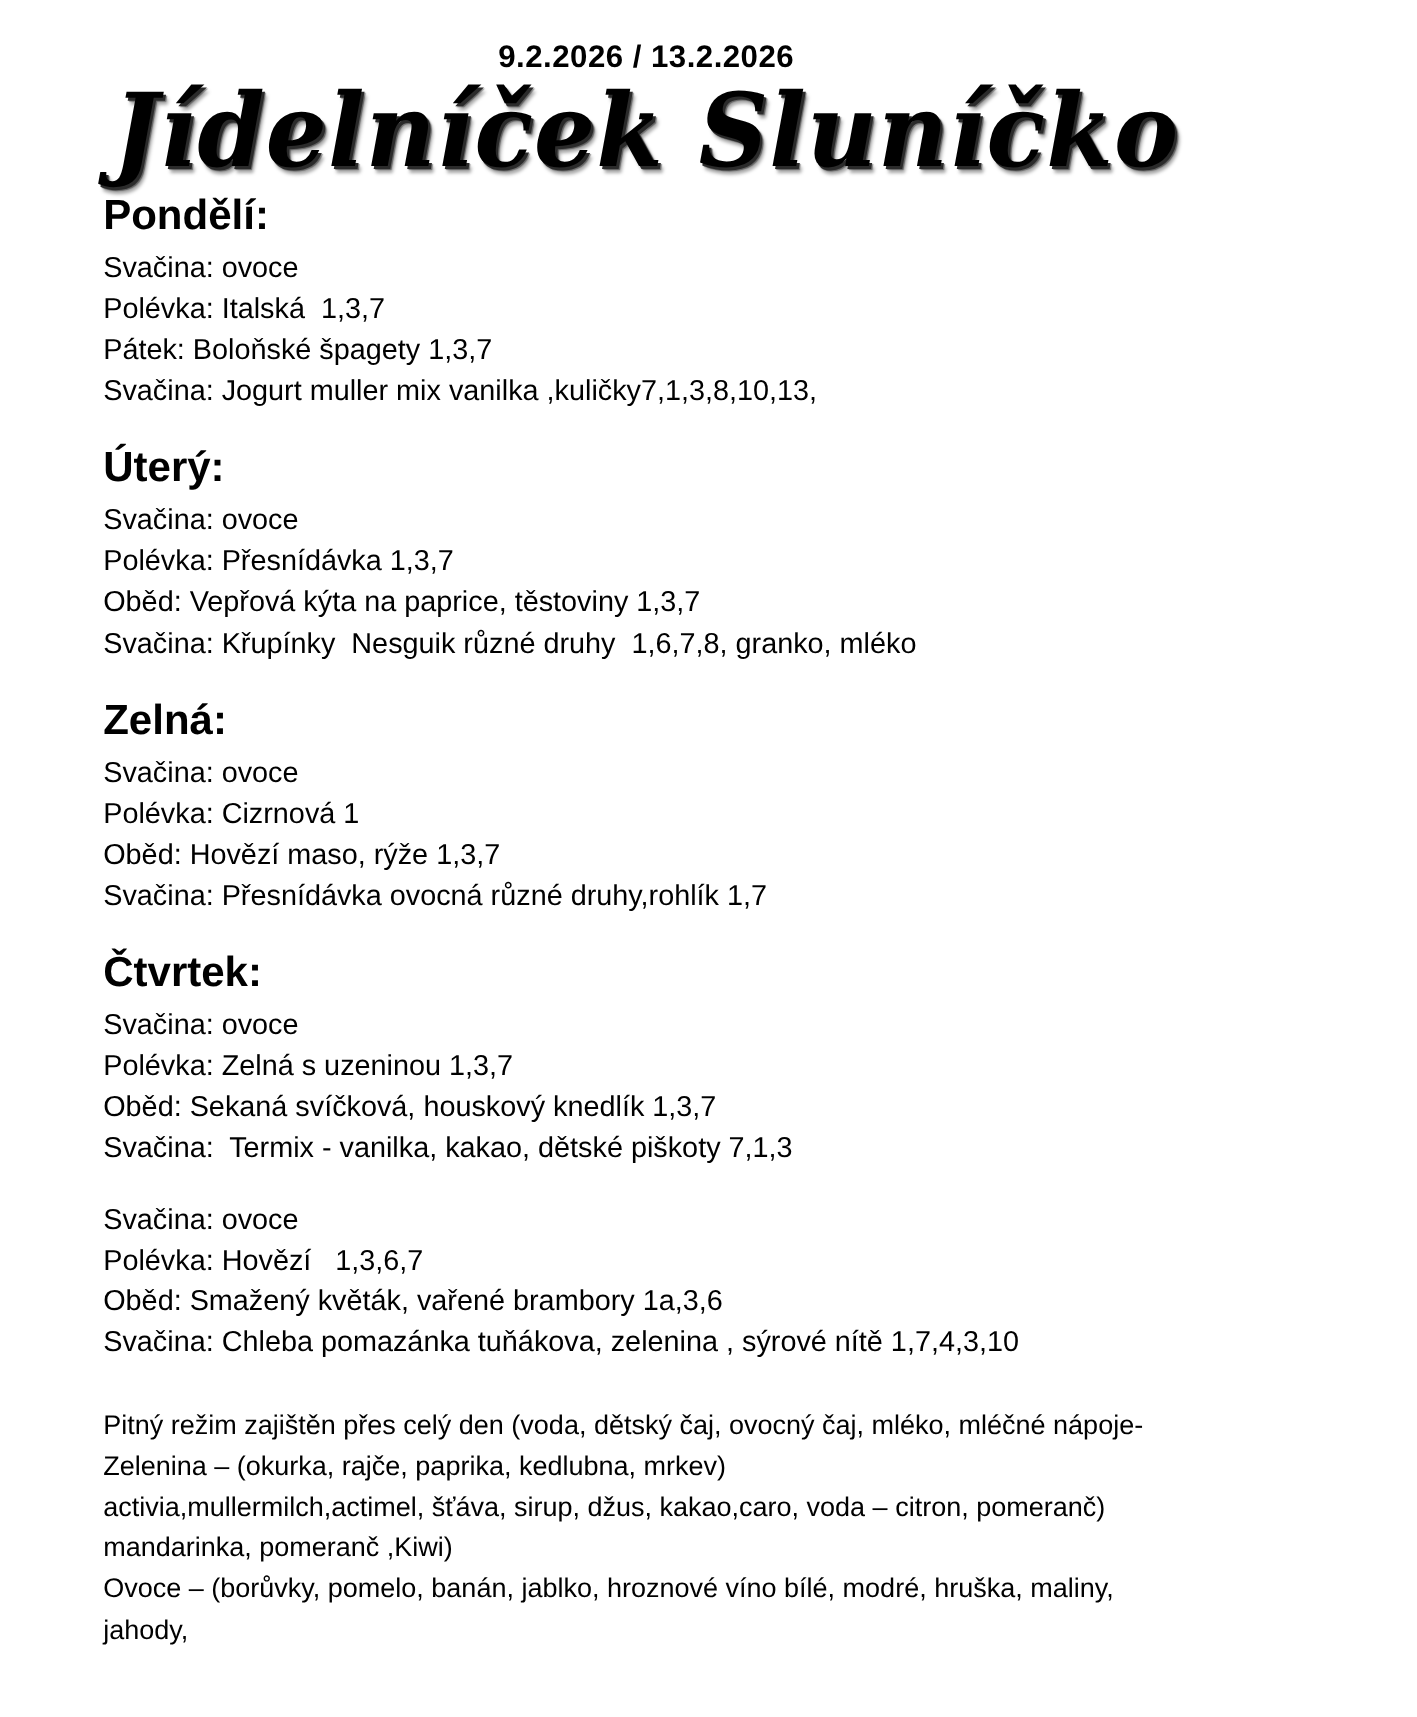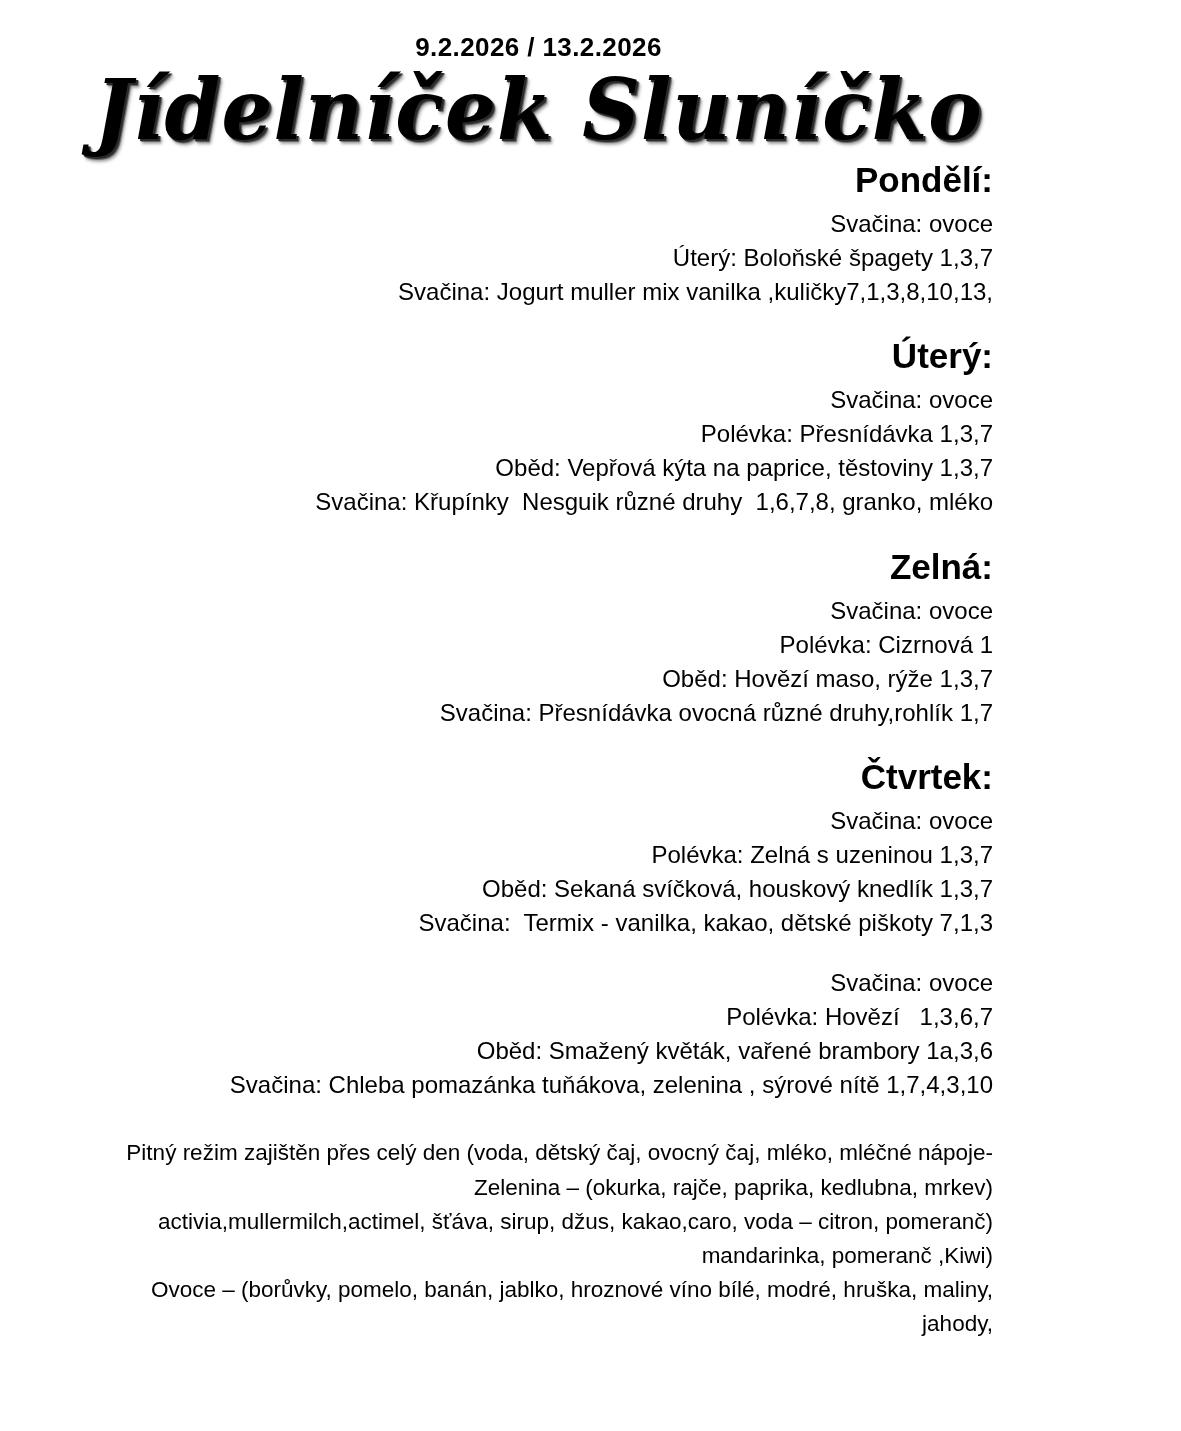--- a/index.html
+++ b/index.html
@@ -39,35 +39,33 @@
     margin: 4px 0 8px 0;
     color: #000;
     text-shadow:
       2px 2px 0 #2b2b2b,
       3px 3px 1px rgba(0,0,0,0.45),
       4px 5px 3px rgba(0,0,0,0.35);
     transform: scaleY(1.06);
   }
   .content {
     padding: 0 14px 0 16px;
-    text-align: right;
   }
   .day-block {
     margin-bottom: 26px;
   }
   .day-name {
     font-size: 35px;
     font-weight: bold;
     margin: 0 0 6px 0;
     line-height: 1.2;
   }
   .day-lines {
     font-size: 24px;
     line-height: 1.42;
-    margin-left: 16px;
   }
   .day-line {
     margin: 0;
     white-space: pre-wrap;
   }
   .footer {
     margin-top: 34px;
     font-size: 22.5px;
     line-height: 1.52;
   }
@@ -84,21 +82,22 @@
   <div class="date-line">9.2.2026  / 13.2.2026</div>
 
   <div class="menu-title">Jídelníček Sluníčko</div>
 
   <div class="content">
 
     <div class="day-block">
       <div class="day-name">Pondělí:</div>
       <div class="day-lines">
         <p class="day-line">Svačina: ovoce</p>
-        <p class="day-line">Úterý: Boloňské špagety 1,3,7</p>
+        <p class="day-line">Polévka: Italská  1,3,7</p>
+        <p class="day-line">Pátek: Boloňské špagety 1,3,7</p>
         <p class="day-line">Svačina: Jogurt muller mix vanilka ,kuličky7,1,3,8,10,13,</p>
       </div>
     </div>
 
     <div class="day-block">
       <div class="day-name">Úterý:</div>
       <div class="day-lines">
         <p class="day-line">Svačina: ovoce</p>
         <p class="day-line">Polévka: Přesnídávka 1,3,7</p>
         <p class="day-line">Oběd: Vepřová kýta na paprice, těstoviny 1,3,7</p>

